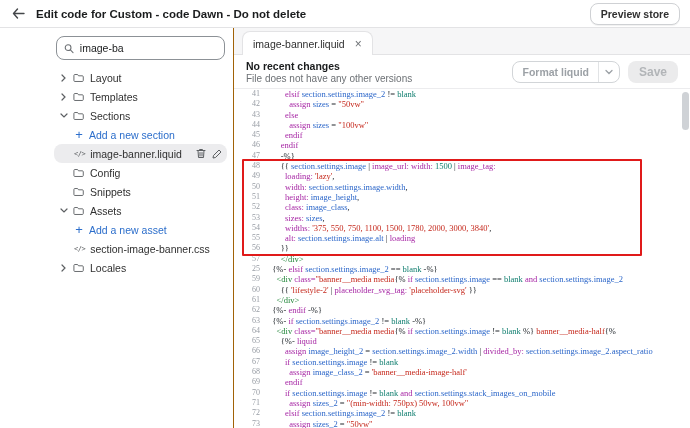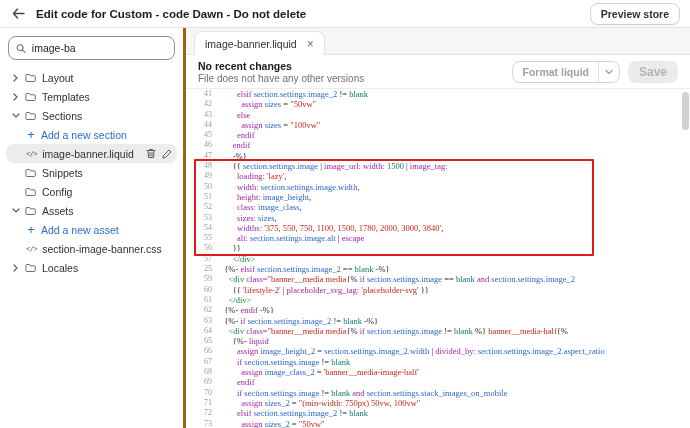--- a/index.html
+++ b/index.html
@@ -10,21 +10,21 @@
   .topbar { height:28px; flex:none; display:flex; align-items:center; gap:10px; padding:4px 10px; border-bottom:1px solid #e3e3e5; background:#fff; }
   .backbtn { width:16px; height:16px; display:flex; align-items:center; justify-content:center; cursor:pointer; }
   .title { font-size:11.5px; font-weight:700; color:#1a1c1d; }
   .topbar-spacer { flex:1; }
   .btn-secondary { background:#fff; border:1px solid #cfd1d4; border-radius:8px; height:22px; padding:0 10px; font-size:10.5px; font-weight:600; color:#303030; box-shadow:0 1px 0 rgba(0,0,0,0.05); cursor:pointer; }
 
   
   .main { flex:1; display:flex; min-height:0; }
 
   
-  .sidebar { width:186px; flex:none; border-right:3px solid #a16207; background:#fff; overflow:hidden; }
+  .sidebar { width:186px; flex:none; border-right:1px solid #a16207; background:#fff; overflow:hidden;margin-left:48px; }
   .searchbox { margin:8px; height:24px; border:1px solid #8c9196; border-radius:8px; display:flex; align-items:center; gap:6px; padding:0 7px; background:#fff; }
   .searchbox input { border:none; outline:none; width:100%; font-size:10.5px; font-family:"Liberation Sans", sans-serif; color:#1a1c1d; background:transparent; }
   .tree { padding:0 6px; font-size:10.5px; }
   .trow { height:19px; display:flex; align-items:center; gap:5px; padding:0 5px; border-radius:8px; cursor:pointer; white-space:nowrap; }
   .trow .caret { width:9px; flex:none; display:flex; align-items:center; justify-content:center; }
   .trow .ficon { width:12px; flex:none; display:flex; align-items:center; }
   .trow.child { padding-left:20px; }
   .trow.add { color:var(--accent, #2c6ecb); }
   .trow.add .plus { width:10px; text-align:center; font-size:13px; line-height:10px; flex:none; }
   .codeicon { font-family:"DejaVu Sans Mono", monospace; font-size:7px; color:#5c5f62; letter-spacing:-0.5px; flex:none; }
@@ -156,31 +156,31 @@
           </span>
         </div>
 
         <div class="trow">
           <span class="caret"></span>
           <span class="ficon">
               <svg width="11" height="10" viewBox="0 0 12 10">
                 <path d="M1 2.2c0-.6.4-1 1-1h3l1 1.4h4.2c.6 0 1 .4 1 1v4.2c0 .6-.4 1-1 1H2c-.6 0-1-.4-1-1V2.2z" fill="none" stroke="#5c5f62" stroke-width="1"></path>
               </svg>
             </span>
+          <span class="tlabel">Config</span>
+        </div>
+
+        <div class="trow">
+          <span class="caret"></span>
+          <span class="ficon">
+              <svg width="11" height="10" viewBox="0 0 12 10">
+                <path d="M1 2.2c0-.6.4-1 1-1h3l1 1.4h4.2c.6 0 1 .4 1 1v4.2c0 .6-.4 1-1 1H2c-.6 0-1-.4-1-1V2.2z" fill="none" stroke="#5c5f62" stroke-width="1"></path>
+              </svg>
+            </span>
           <span class="tlabel">Snippets</span>
-        </div>
-
-        <div class="trow">
-          <span class="caret"></span>
-          <span class="ficon">
-              <svg width="11" height="10" viewBox="0 0 12 10">
-                <path d="M1 2.2c0-.6.4-1 1-1h3l1 1.4h4.2c.6 0 1 .4 1 1v4.2c0 .6-.4 1-1 1H2c-.6 0-1-.4-1-1V2.2z" fill="none" stroke="#5c5f62" stroke-width="1"></path>
-              </svg>
-            </span>
-          <span class="tlabel">Config</span>
         </div>
 
         <div class="trow">
           <span class="caret">
               <svg width="8" height="7" viewBox="0 0 8 7">
                 <path d="M1 2l3 3 3-3" stroke="#5c5f62" stroke-width="1.2" fill="none" stroke-linecap="round"></path>
               </svg>
             </span>
           <span class="ficon">
               <svg width="11" height="10" viewBox="0 0 12 10">
@@ -253,21 +253,21 @@
             <div class="code-row"><span class="gut">45</span><span class="code-text"><span class="cd">        </span><span class="ck">endif</span></span></div>
             <div class="code-row"><span class="gut">46</span><span class="code-text"><span class="cd">      </span><span class="ck">endif</span></span></div>
             <div class="code-row"><span class="gut">47</span><span class="code-text"><span class="cd">      -%}</span></span></div>
             <div class="code-row"><span class="gut">48</span><span class="code-text"><span class="cd">      {{ </span><span class="cv">section.settings.image</span><span class="cd"> | </span><span class="ck">image_url:</span><span class="cd"> </span><span class="ck">width:</span><span class="cd"> </span><span class="cn">1500</span><span class="cd"> | </span><span class="ck">image_tag:</span></span></div>
             <div class="code-row"><span class="gut">49</span><span class="code-text"><span class="cd">        </span><span class="ck">loading:</span><span class="cd"> </span><span class="cs">'lazy'</span><span class="cd">,</span></span></div>
             <div class="code-row"><span class="gut">50</span><span class="code-text"><span class="cd">        </span><span class="ck">width:</span><span class="cd"> </span><span class="cv">section.settings.image.width</span><span class="cd">,</span></span></div>
             <div class="code-row"><span class="gut">51</span><span class="code-text"><span class="cd">        </span><span class="ck">height:</span><span class="cd"> </span><span class="cv">image_height</span><span class="cd">,</span></span></div>
             <div class="code-row"><span class="gut">52</span><span class="code-text"><span class="cd">        </span><span class="ck">class:</span><span class="cd"> </span><span class="cv">image_class</span><span class="cd">,</span></span></div>
             <div class="code-row"><span class="gut">53</span><span class="code-text"><span class="cd">        </span><span class="ck">sizes:</span><span class="cd"> </span><span class="cv">sizes</span><span class="cd">,</span></span></div>
             <div class="code-row"><span class="gut">54</span><span class="code-text"><span class="cd">        </span><span class="ck">widths:</span><span class="cd"> </span><span class="cs">'375, 550, 750, 1100, 1500, 1780, 2000, 3000, 3840'</span><span class="cd">,</span></span></div>
-            <div class="code-row"><span class="gut">55</span><span class="code-text"><span class="cd">        </span><span class="ck">alt:</span><span class="cd"> </span><span class="cv">section.settings.image.alt</span><span class="cd"> | </span><span class="ck">escape</span></span></div>
+            <div class="code-row"><span class="gut">55</span><span class="code-text"><span class="cd">        </span><span class="ck">alt:</span><span class="cd"> </span><span class="cv">section.settings.image.alt</span><span class="cd"> | </span><span class="ck">loading</span></span></div>
             <div class="code-row"><span class="gut">56</span><span class="code-text"><span class="cd">      }}</span></span></div>
             <div class="code-row"><span class="gut">57</span><span class="code-text"><span class="cd">      </span><span class="ct">&lt;/div&gt;</span></span></div>
             <div class="code-row"><span class="gut">25</span><span class="code-text"><span class="cd">  {%- </span><span class="ck">elsif</span><span class="cd"> </span><span class="cv">section.settings.image_2</span><span class="cd"> == </span><span class="cn">blank</span><span class="cd"> -%}</span></span></div>
             <div class="code-row"><span class="gut">59</span><span class="code-text"><span class="cd">    </span><span class="ct">&lt;div</span><span class="cd"> </span><span class="ck">class=</span><span class="cs">"banner__media media</span><span class="cd">{% </span><span class="ck">if</span><span class="cd"> </span><span class="cv">section.settings.image</span><span class="cd"> == </span><span class="cn">blank</span><span class="cd"> </span><span class="ck">and</span><span class="cd"> </span><span class="cv">section.settings.image_2</span></span></div>
             <div class="code-row"><span class="gut">60</span><span class="code-text"><span class="cd">      {{ </span><span class="cs">'lifestyle-2'</span><span class="cd"> | </span><span class="ck">placeholder_svg_tag:</span><span class="cd"> </span><span class="cs">'placeholder-svg'</span><span class="cd"> }}</span></span></div>
             <div class="code-row"><span class="gut">61</span><span class="code-text"><span class="cd">    </span><span class="ct">&lt;/div&gt;</span></span></div>
             <div class="code-row"><span class="gut">62</span><span class="code-text"><span class="cd">  {%- </span><span class="ck">endif</span><span class="cd"> -%}</span></span></div>
             <div class="code-row"><span class="gut">63</span><span class="code-text"><span class="cd">  {%- </span><span class="ck">if</span><span class="cd"> </span><span class="cv">section.settings.image_2</span><span class="cd"> != </span><span class="cn">blank</span><span class="cd"> -%}</span></span></div>
             <div class="code-row"><span class="gut">64</span><span class="code-text"><span class="cd">    </span><span class="ct">&lt;div</span><span class="cd"> </span><span class="ck">class=</span><span class="cs">"banner__media media</span><span class="cd">{% </span><span class="ck">if</span><span class="cd"> </span><span class="cv">section.settings.image</span><span class="cd"> != </span><span class="cn">blank</span><span class="cd"> %}</span><span class="cs"> banner__media-half</span><span class="cd">{% </span></span></div>
             <div class="code-row"><span class="gut">65</span><span class="code-text"><span class="cd">      {%- </span><span class="ck">liquid</span></span></div>

